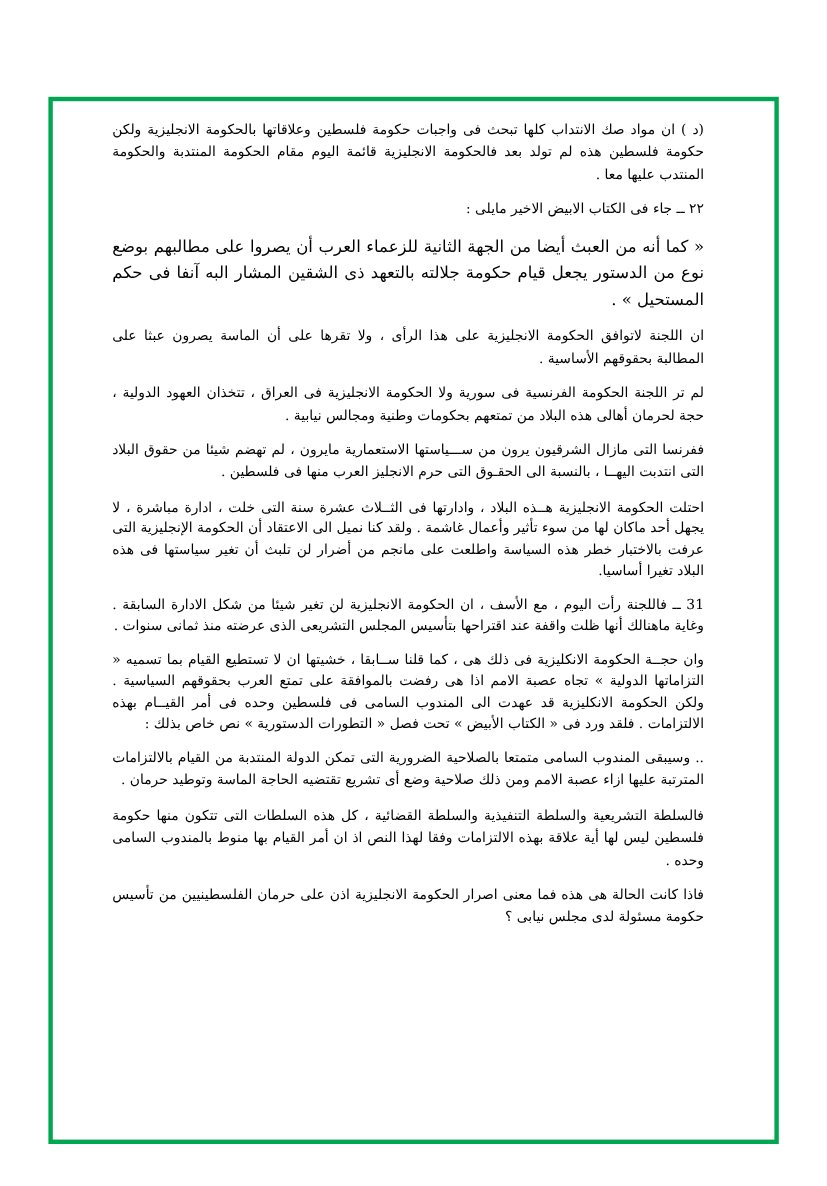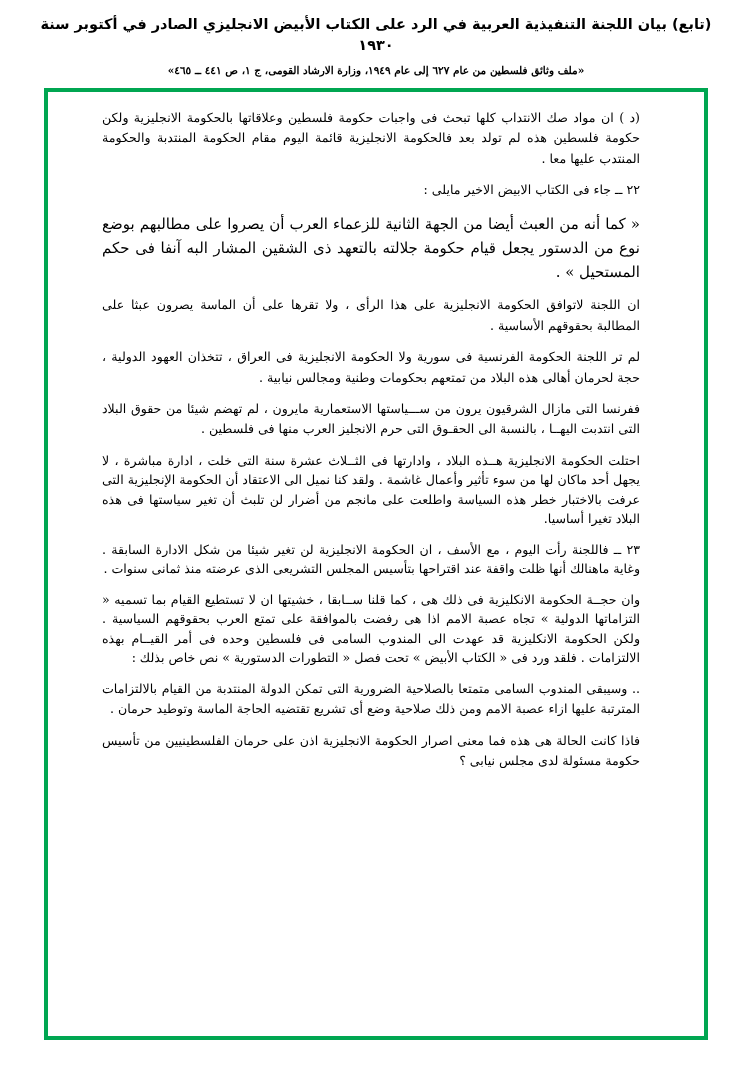--- a/index.html
+++ b/index.html
@@ -80,34 +80,31 @@
   }
   p.para.tight {
     line-height: 1.55;
   }
 </style>
 </head>
 <body>
 
 <div class="page">
 
-  <div class="header">
-    <div class="header-title">(تابع) بيان اللجنة التنفيذية العربية في الرد على الكتاب الأبيض الانجليزي الصادر في أكتوبر سنة ١٩٣٠</div>
-    <div class="header-subtitle">«ملف وثائق فلسطين من عام ٦٢٧ إلى عام ١٩٤٩، وزارة الارشاد القومى، ج ١، ص ٤٤١ ــ ٤٦٥»</div>
-  </div>
 
   <div class="frame"></div>
 
   <div class="content">
     <p class="para">(د ) ان مواد صك الانتداب كلها تبحث فى واجبات حكومة فلسطين وعلاقاتها بالحكومة الانجليزية ولكن حكومة فلسطين هذه لم تولد بعد فالحكومة الانجليزية قائمة اليوم مقام الحكومة المنتدبة والحكومة المنتدب عليها معا .</p>
     <p class="para gap-before">٢٢ ــ جاء فى الكتاب الابيض الاخير مايلى :</p>
     <p class="para quote gap-before">« كما أنه من العبث أيضا من الجهة الثانية للزعماء العرب أن يصروا على مطالبهم بوضع نوع من الدستور يجعل قيام حكومة جلالته بالتعهد ذى الشقين المشار البه آنفا فى حكم المستحيل » .</p>
     <p class="para gap-before">ان اللجنة لاتوافق الحكومة الانجليزية على هذا الرأى ، ولا تقرها على أن الماسة يصرون عبثا على المطالبة بحقوقهم الأساسية .</p>
     <p class="para gap-before">لم تر اللجنة الحكومة الفرنسية فى سورية ولا الحكومة الانجليزية فى العراق ، تتخذان العهود الدولية ، حجة لحرمان أهالى هذه البلاد من تمتعهم بحكومات وطنية ومجالس نيابية .</p>
     <p class="para gap-before">ففرنسا التى مازال الشرقيون يرون من ســـياستها الاستعمارية مايرون ، لم تهضم شيئا من حقوق البلاد التى انتدبت اليهــا ، بالنسبة الى الحقـوق التى حرم الانجليز العرب منها فى فلسطين .</p>
     <p class="para tight gap-before">احتلت الحكومة الانجليزية هــذه البلاد ، وادارتها فى الثــلاث عشرة سنة التى خلت ، ادارة مباشرة ، لا يجهل أحد ماكان لها من سوء تأثير وأعمال غاشمة . ولقد كنا نميل الى الاعتقاد أن الحكومة الإنجليزية التى عرفت بالاختبار خطر هذه السياسة واطلعت على مانجم من أضرار لن تلبث أن تغير سياستها فى هذه البلاد تغيرا أساسيا.</p>
-    <p class="para tight gap-before">٢٣ ــ فاللجنة رأت اليوم ، مع الأسف ، ان الحكومة الانجليزية لن تغير شيئا من شكل الادارة السابقة . وغاية ماهنالك أنها ظلت واقفة عند اقتراحها بتأسيس المجلس التشريعى الذى عرضته منذ ثمانى سنوات .</p>
+    <p class="para tight gap-before">31 ــ فاللجنة رأت اليوم ، مع الأسف ، ان الحكومة الانجليزية لن تغير شيئا من شكل الادارة السابقة . وغاية ماهنالك أنها ظلت واقفة عند اقتراحها بتأسيس المجلس التشريعى الذى عرضته منذ ثمانى سنوات .</p>
     <p class="para tight gap-before">وان حجــة الحكومة الانكليزية فى ذلك هى ، كما قلنا ســابقا ، خشيتها ان لا تستطيع القيام بما تسميه « التزاماتها الدولية » تجاه عصبة الامم اذا هى رفضت بالموافقة على تمتع العرب بحقوقهم السياسية . ولكن الحكومة الانكليزية قد عهدت الى المندوب السامى فى فلسطين وحده فى أمر القيــام بهذه الالتزامات . فلقد ورد فى « الكتاب الأبيض » تحت فصل « التطورات الدستورية » نص خاص بذلك :</p>
     <p class="para gap-before">.. وسيبقى المندوب السامى متمتعا بالصلاحية الضرورية التى تمكن الدولة المنتدبة من القيام بالالتزامات المترتبة عليها ازاء عصبة الامم ومن ذلك صلاحية وضع أى تشريع تقتضيه الحاجة الماسة وتوطيد حرمان .</p>
+    <p class="para gap-before">فالسلطة التشريعية والسلطة التنفيذية والسلطة القضائية ، كل هذه السلطات التى تتكون منها حكومة فلسطين ليس لها أية علاقة بهذه الالتزامات وفقا لهذا النص اذ ان أمر القيام بها منوط بالمندوب السامى وحده .</p>
     <p class="para gap-before">فاذا كانت الحالة هى هذه فما معنى اصرار الحكومة الانجليزية اذن على حرمان الفلسطينيين من تأسيس حكومة مسئولة لدى مجلس نيابى ؟</p>
   </div>
 
 </div>
 
 </body></html>

